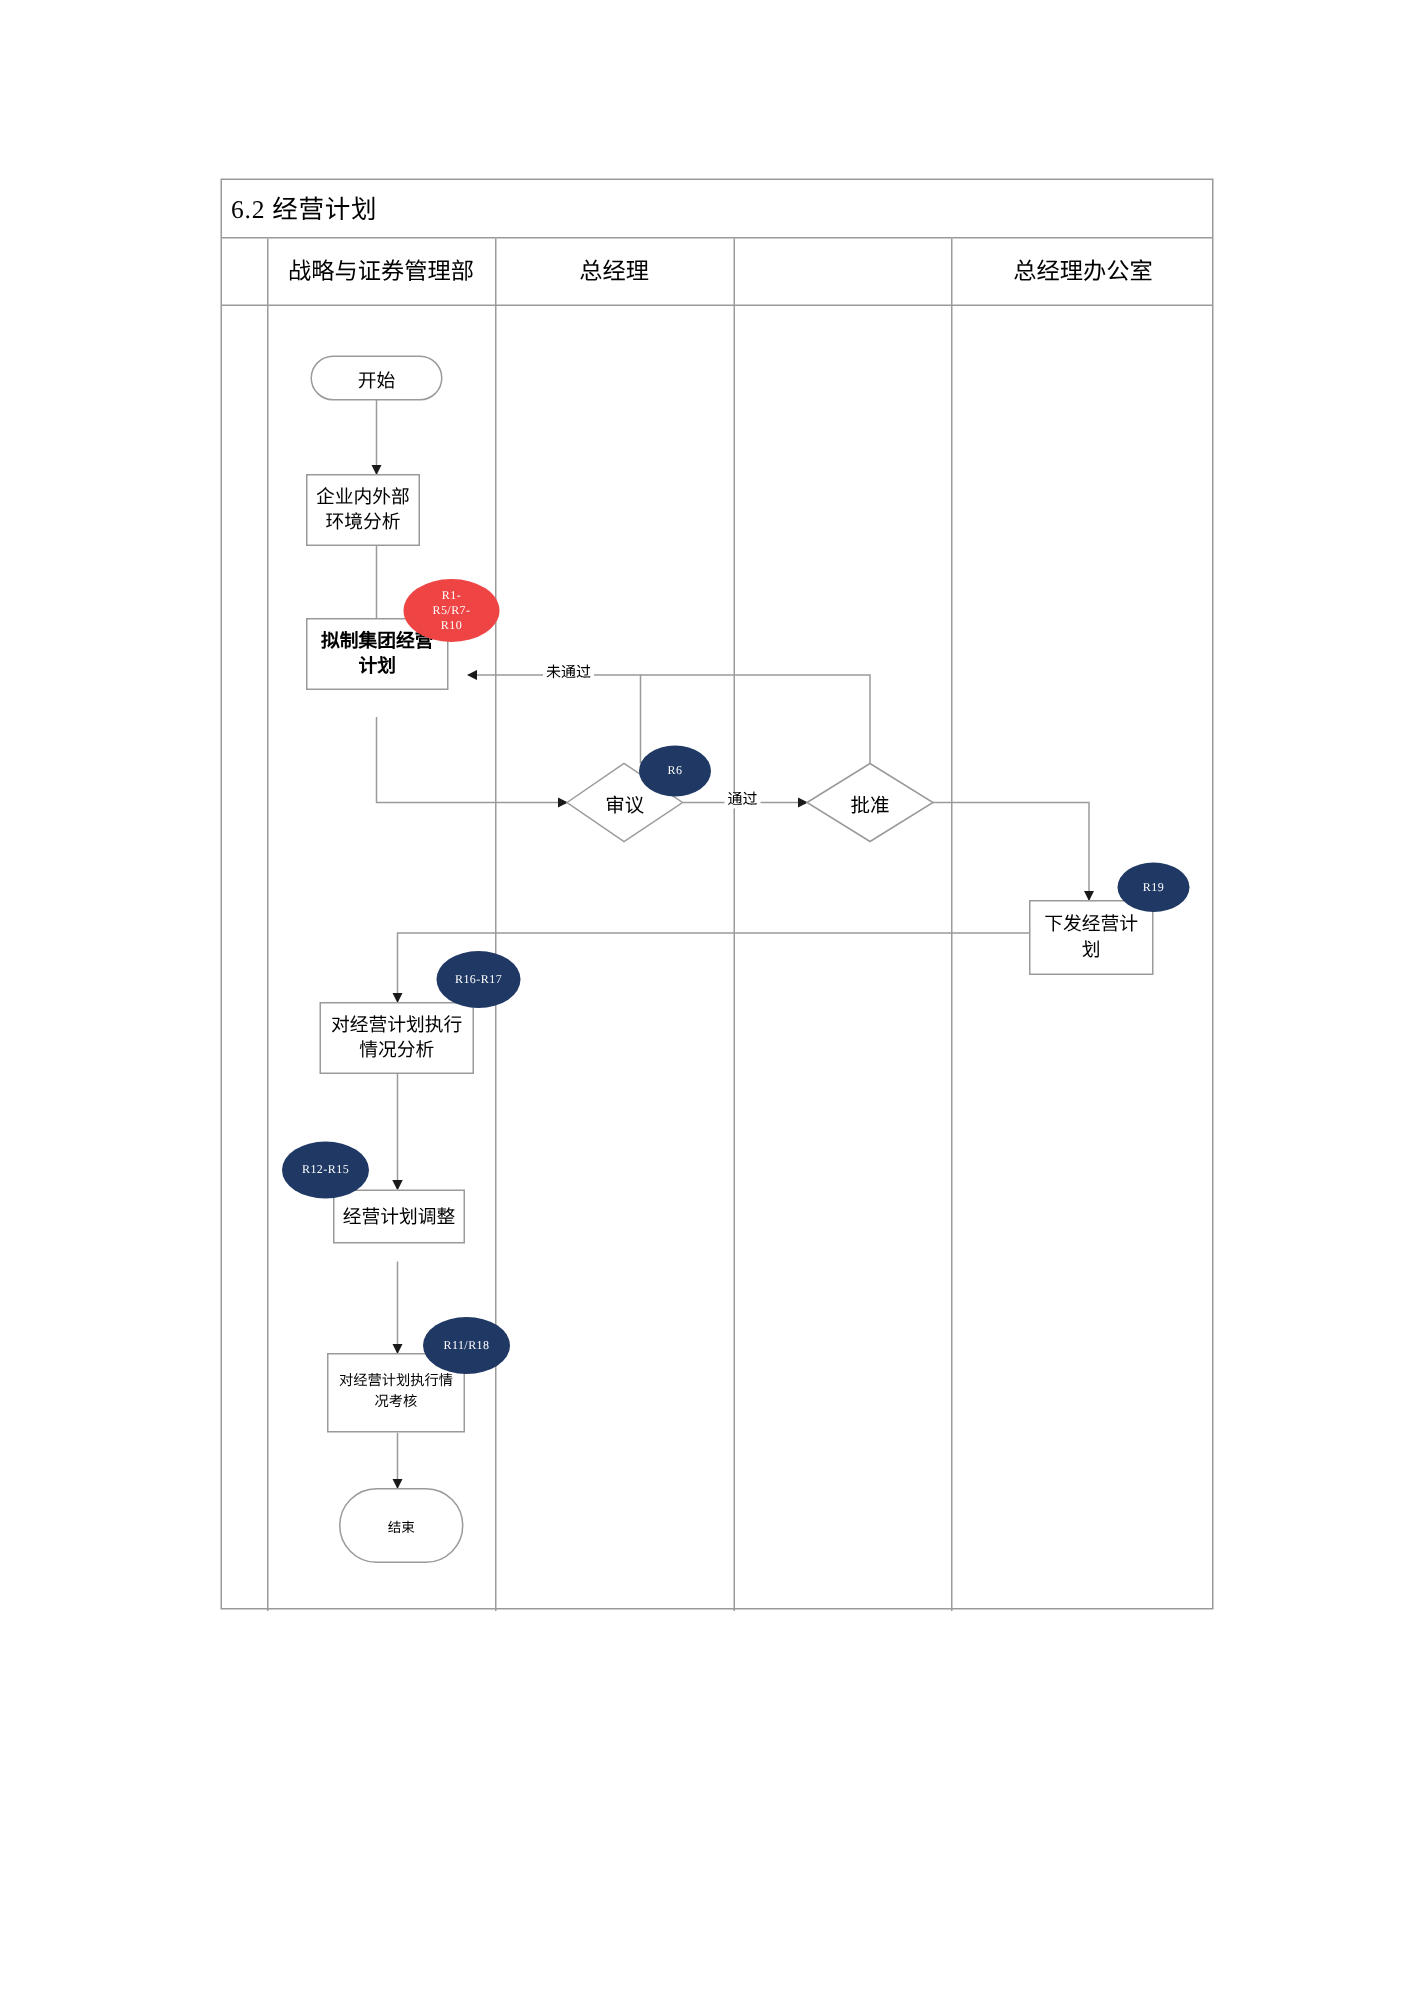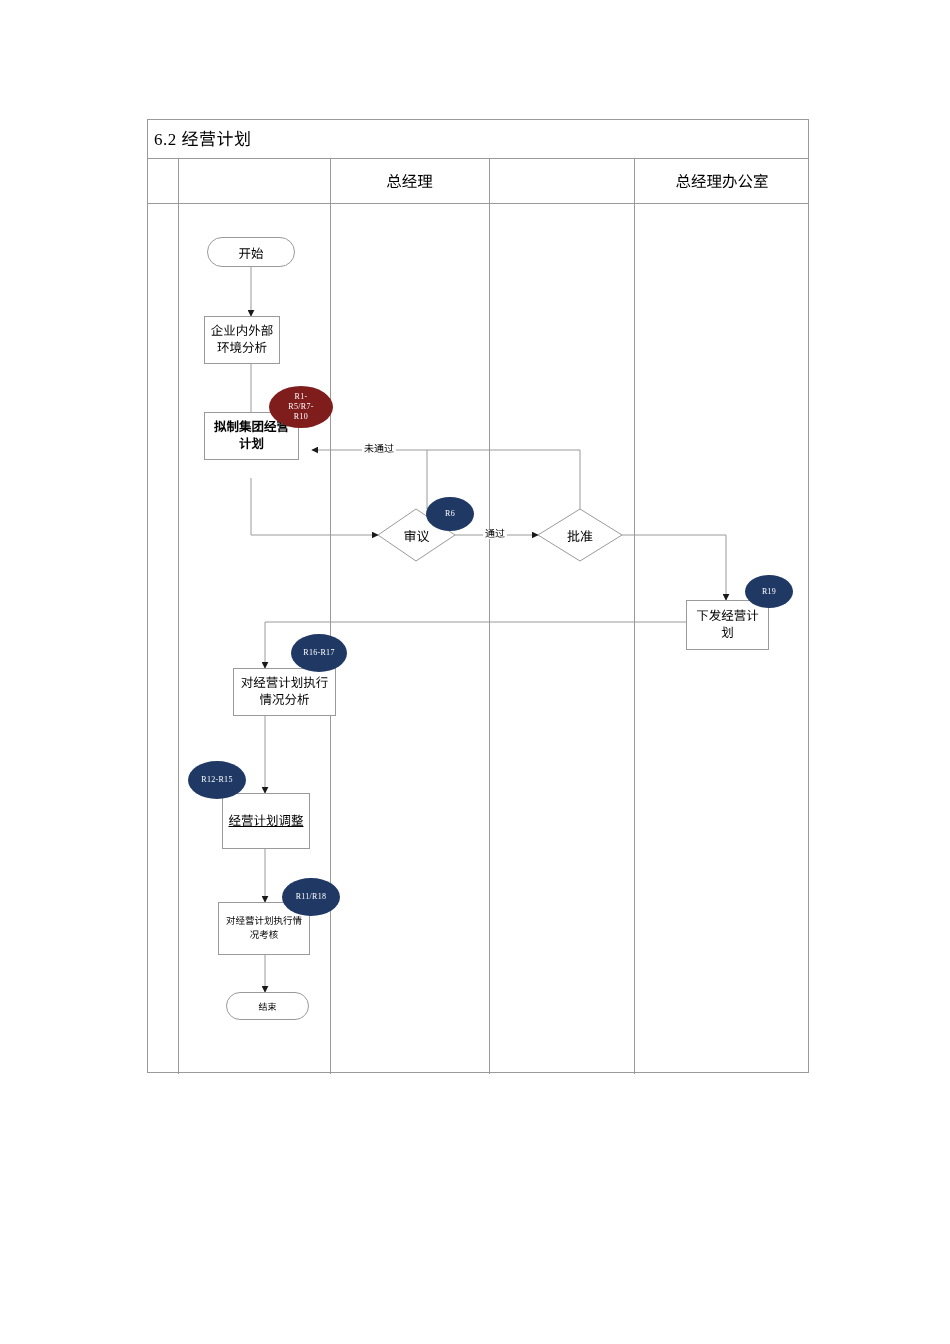--- a/index.html
+++ b/index.html
@@ -154,20 +154,21 @@
 </head>
 <body>
 
 <div id="doc-table">
 
   <div id="title-row">
     <div id="title-text">6.2  经营计划</div>
   </div>
 
   <div id="header-row">
+    <div class="lane-head" style="left:30px;  width:152px;">战略与证券管理部</div>
     <div class="lane-head" style="left:182px; width:159px;">总经理</div>
     <div class="lane-head" style="left:486px; width:176px;">总经理办公室</div>
   </div>
 
   <div class="lane-divider" style="left:30px;"></div>
   <div class="lane-divider" style="left:182px;"></div>
   <div class="lane-divider" style="left:341px;"></div>
   <div class="lane-divider" style="left:486px;"></div>
 </div>
 
@@ -227,37 +228,37 @@
 </div>
 
 <div class="diamond-wrap" style="left:538px; top:509px; width:84px; height:52px;">
   <div class="diamond-label">批准</div>
 </div>
 
 <div class="node proc" style="left:686px; top:600px; width:83px; height:50px;">
   <span>下发经营计划</span>
 </div>
 
-<div class="node proc" style="left:213px; top:668px; width:103px; height:48px;margin-left:20px;">
+<div class="node proc" style="left:213px; top:668px; width:103px; height:48px;">
   <span>对经营计划执行情况分析</span>
 </div>
 
-<div class="node proc" style="left:222px; top:793px; width:88px; height:56px;text-decoration:underline;">
+<div class="node proc" style="left:222px; top:793px; width:88px; height:36px;">
   <span>经营计划调整</span>
 </div>
 
 <div class="node proc small" style="left:218px; top:902px; width:92px; height:53px;">
   <span>对经营计划执行情况考核</span>
 </div>
 
-<div class="node terminator small" style="left:226px; top:992px; width:83px; height:28px;">
+<div class="node terminator small" style="left:226px; top:992px; width:83px; height:50px;">
   <span>结束</span>
 </div>
 
-<div class="badge" style="left:269px; top:386px; width:64px; height:42px; background:#7f1d1d;font-family:Liberation Serif, serif;">
+<div class="badge" style="left:269px; top:386px; width:64px; height:42px; background:#ef4444;font-family:Liberation Serif, serif;">
   <span>
     <span>R1-</span><br>
     <span>R5/R7-</span><br>
     <span>R10</span>
   </span>
 </div>
 
 <div class="badge" style="left:426px; top:497px; width:48px; height:34px; background:#1f3864;">
   <span>R6</span>
 </div>

